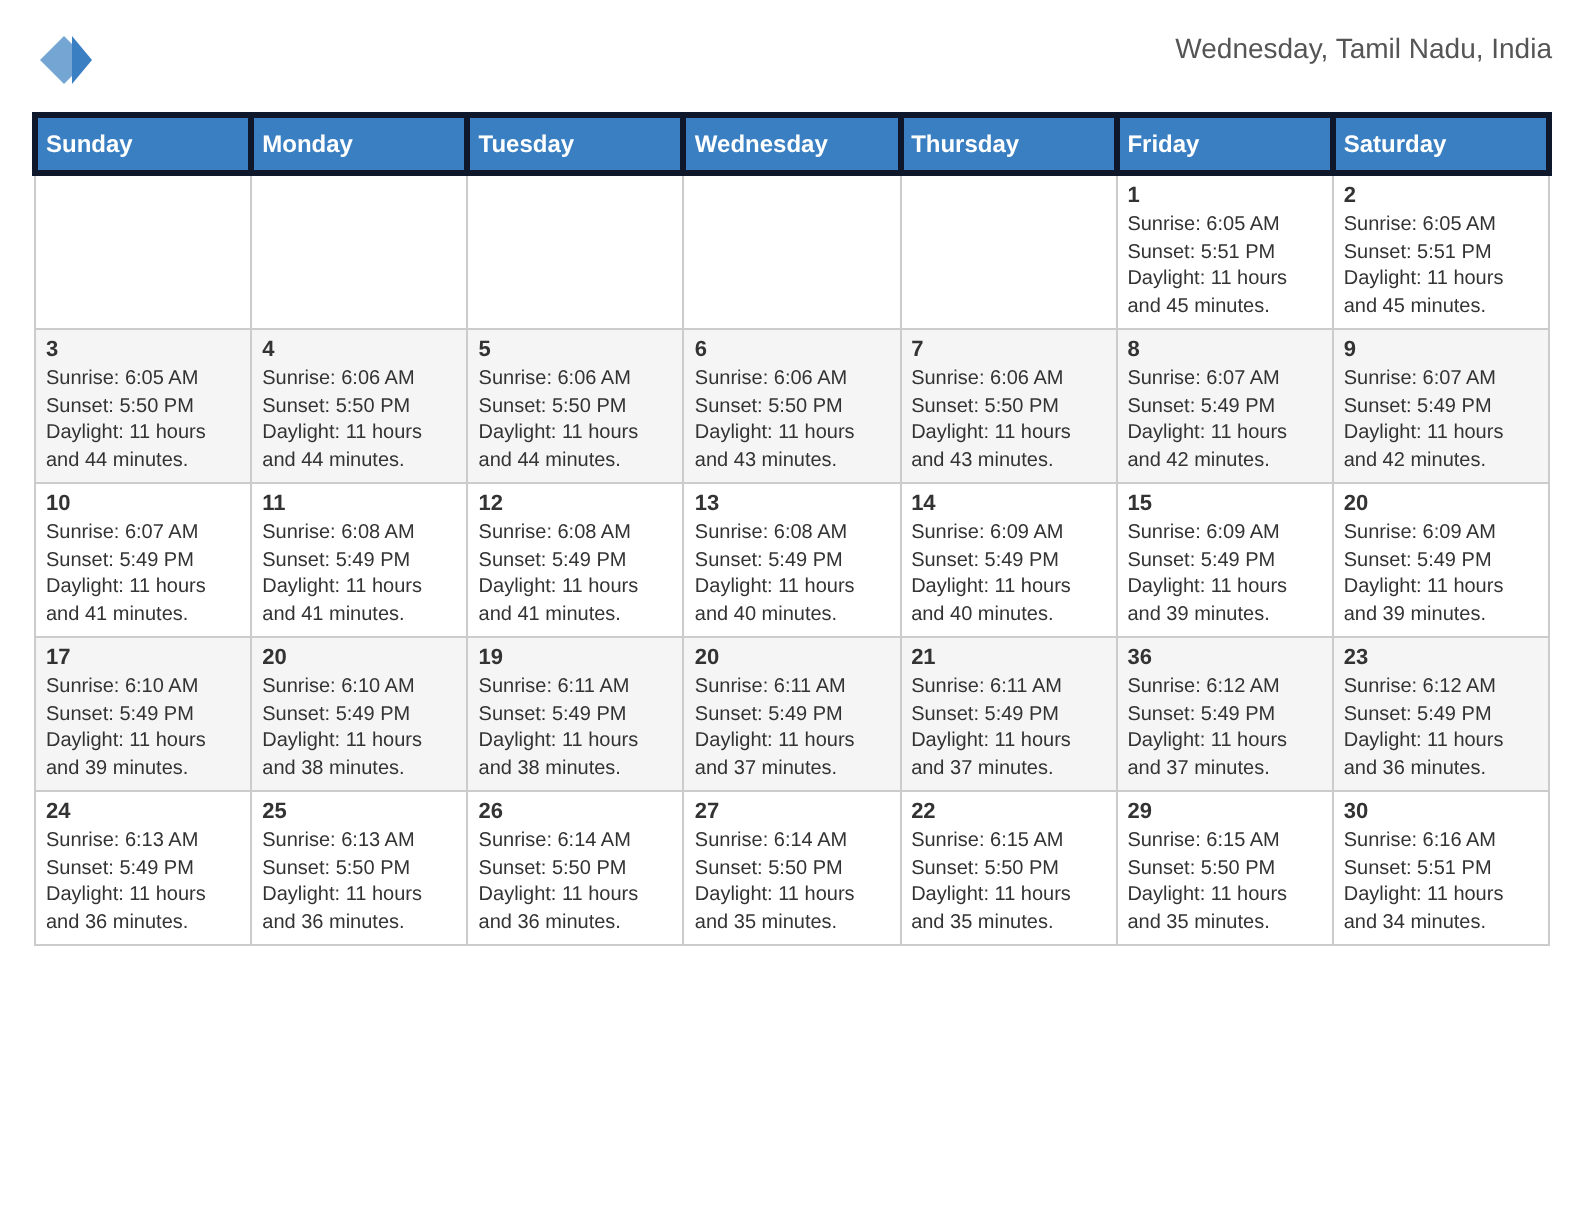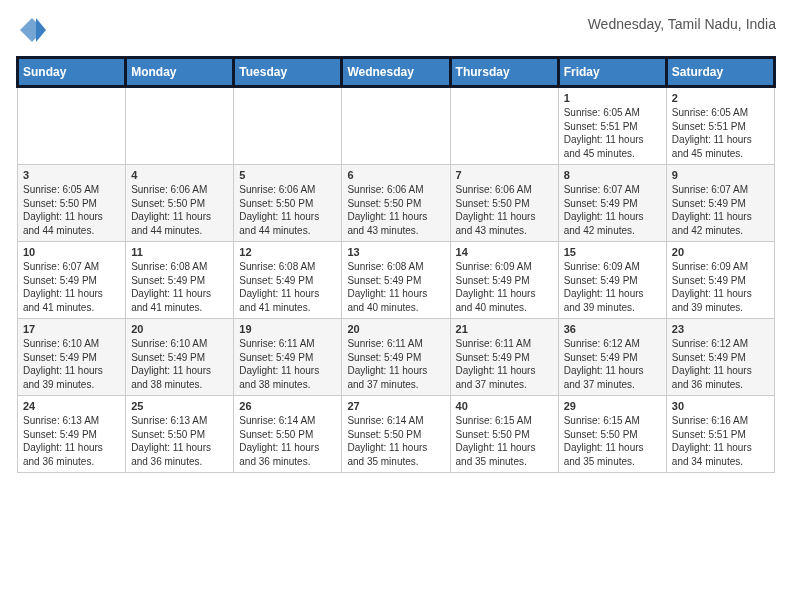--- a/index.html
+++ b/index.html
@@ -322,21 +322,21 @@
 and 36 minutes.</div>
         </td>
         <td>
           <span class="day-num">27</span>
           <div class="day-info" style="white-space: pre-line;">Sunrise: 6:14 AM
 Sunset: 5:50 PM
 Daylight: 11 hours
 and 35 minutes.</div>
         </td>
         <td>
-          <span class="day-num">40</span>
+          <span class="day-num">22</span>
           <div class="day-info" style="white-space: pre-line;">Sunrise: 6:15 AM
 Sunset: 5:50 PM
 Daylight: 11 hours
 and 35 minutes.</div>
         </td>
         <td>
           <span class="day-num">29</span>
           <div class="day-info" style="white-space: pre-line;">Sunrise: 6:15 AM
 Sunset: 5:50 PM
 Daylight: 11 hours

